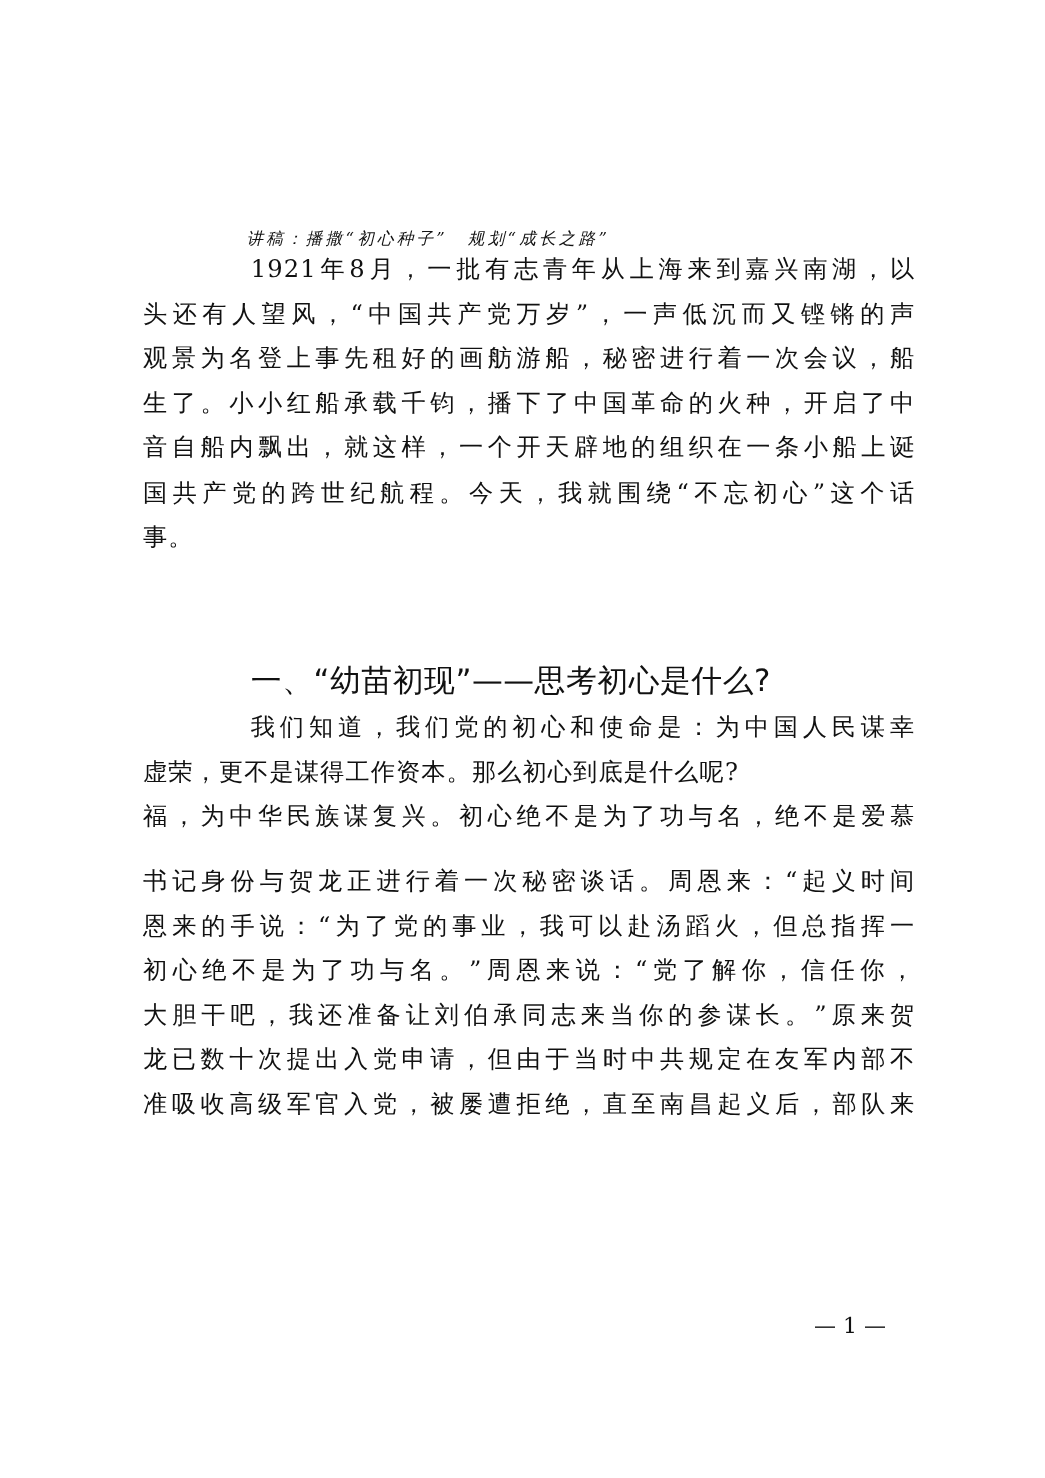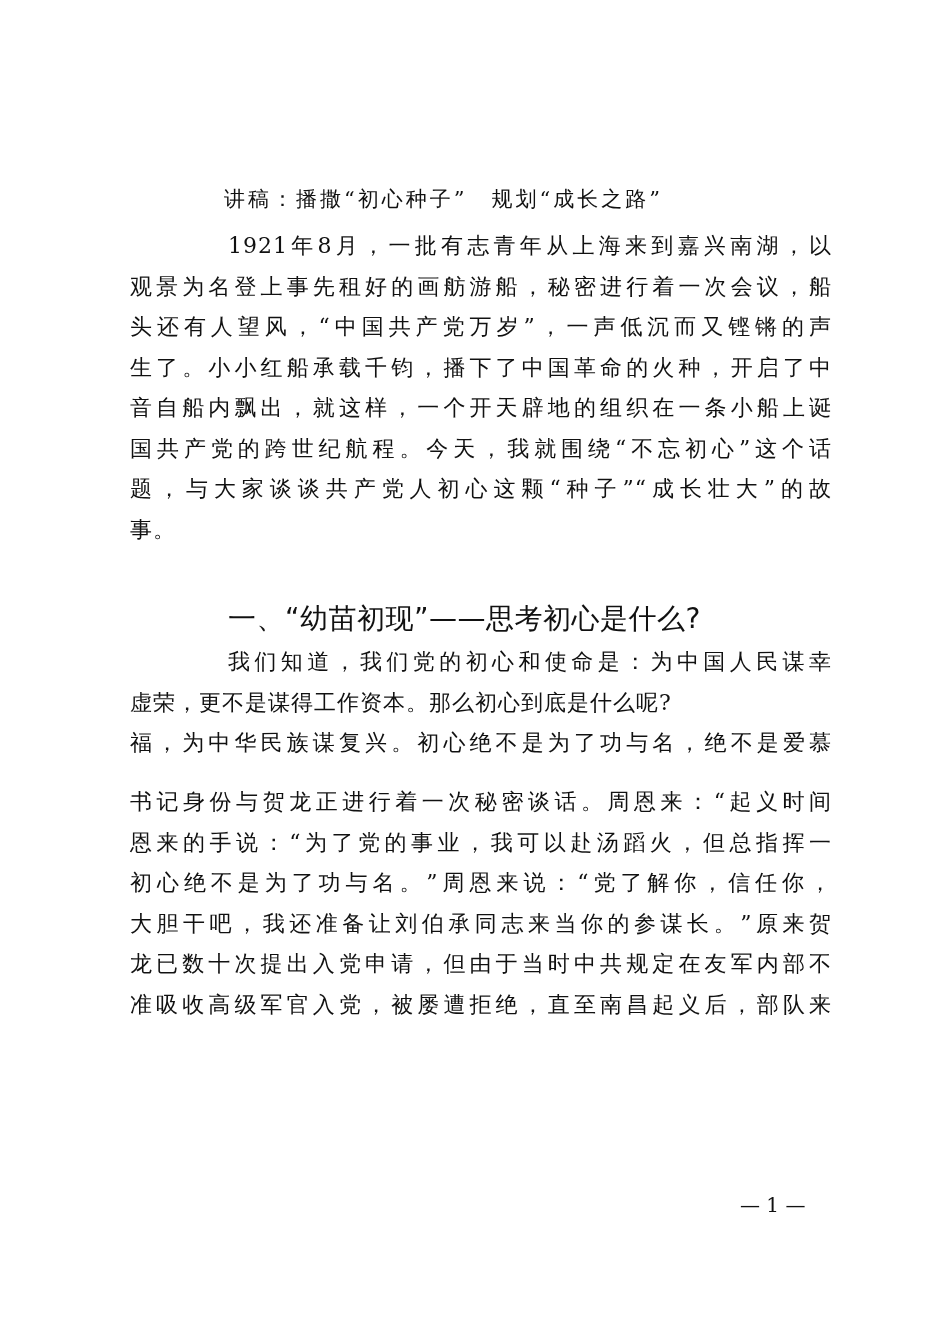--- a/index.html
+++ b/index.html
@@ -17,25 +17,26 @@
     }
     .page {
       position: absolute;
       left: 0; top: 0;
       width: 950px; height: 1344px;
       background: #ffffff;
     }
     .title {
       position: absolute;
       left: 224px;
-      top: 184px;
-      font-size: 21px;
+      top: 202px;
+      font-size: 15px;
       letter-spacing: 3px;
       white-space: pre;
       line-height: 30px;
+      font-style: italic;
     }
     .body-block {
       position: absolute;
       left: 130px;
       width: 702px;
     }
     .line {
       height: 40.5px;
       line-height: 40.5px;
       font-size: 22px;
@@ -75,26 +76,25 @@
   </style>
 </head>
 <body>
 
 <div class="page">
 
   <div class="title">讲稿：播撒“初心种子”　规划“成长之路”</div>
 
   <div class="body-block" style="top:226px;">
     <div class="line indent">1921年8月，一批有志青年从上海来到嘉兴南湖，以</div>
+    <div class="line">头还有人望风，“中国共产党万岁”，一声低沉而又铿锵的声</div>
     <div class="line">观景为名登上事先租好的画舫游船，秘密进行着一次会议，船</div>
-    <div class="line">头还有人望风，“中国共产党万岁”，一声低沉而又铿锵的声</div>
     <div class="line">生了。小小红船承载千钧，播下了中国革命的火种，开启了中</div>
     <div class="line">音自船内飘出，就这样，一个开天辟地的组织在一条小船上诞</div>
     <div class="line">国共产党的跨世纪航程。今天，我就围绕“不忘初心”这个话</div>
-    <div class="line">题，与大家谈谈共产党人初心这颗“种子”“成长壮大”的故</div>
     <div class="line last">事。</div>
   </div>
 
   <div class="heading">一、“幼苗初现”——思考初心是什么?</div>
 
   <div class="body-block" style="top:642px;">
     <div class="line indent">我们知道，我们党的初心和使命是：为中国人民谋幸</div>
     <div class="line last">虚荣，更不是谋得工作资本。那么初心到底是什么呢?</div>
     <div class="line">福，为中华民族谋复兴。初心绝不是为了功与名，绝不是爱慕</div>
   </div>

